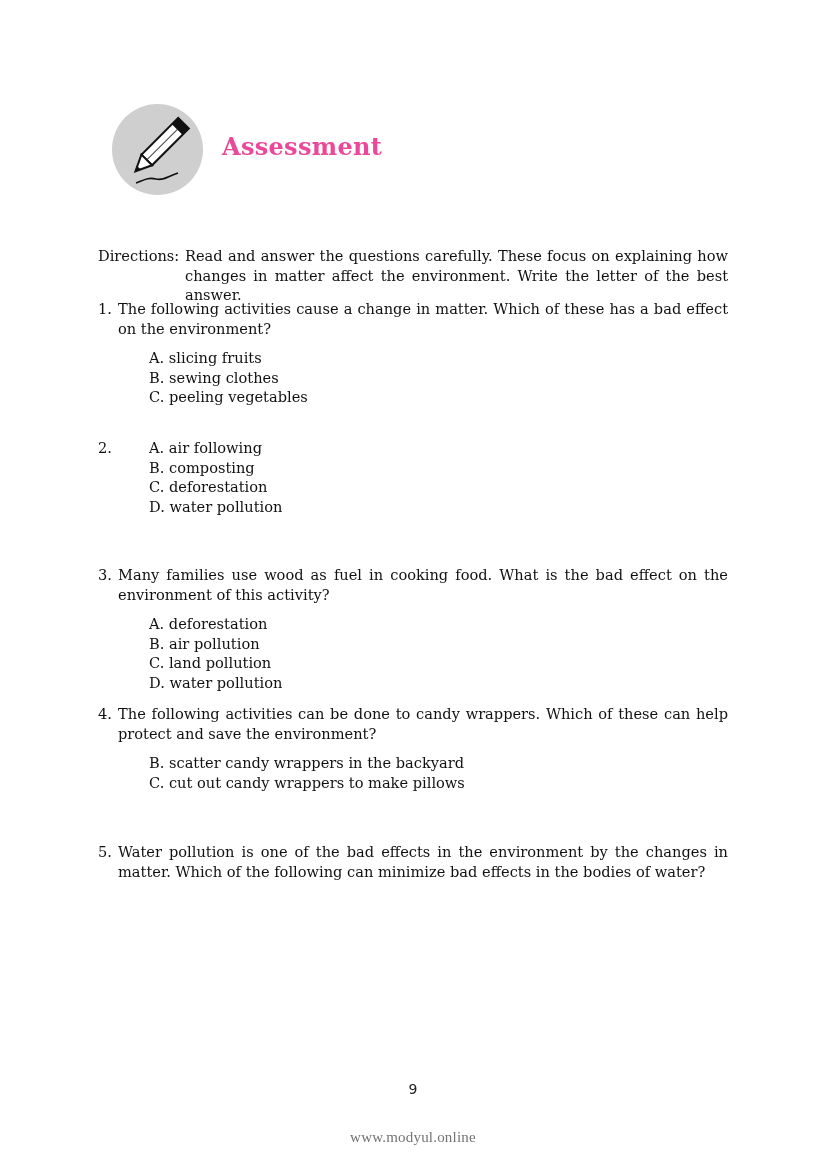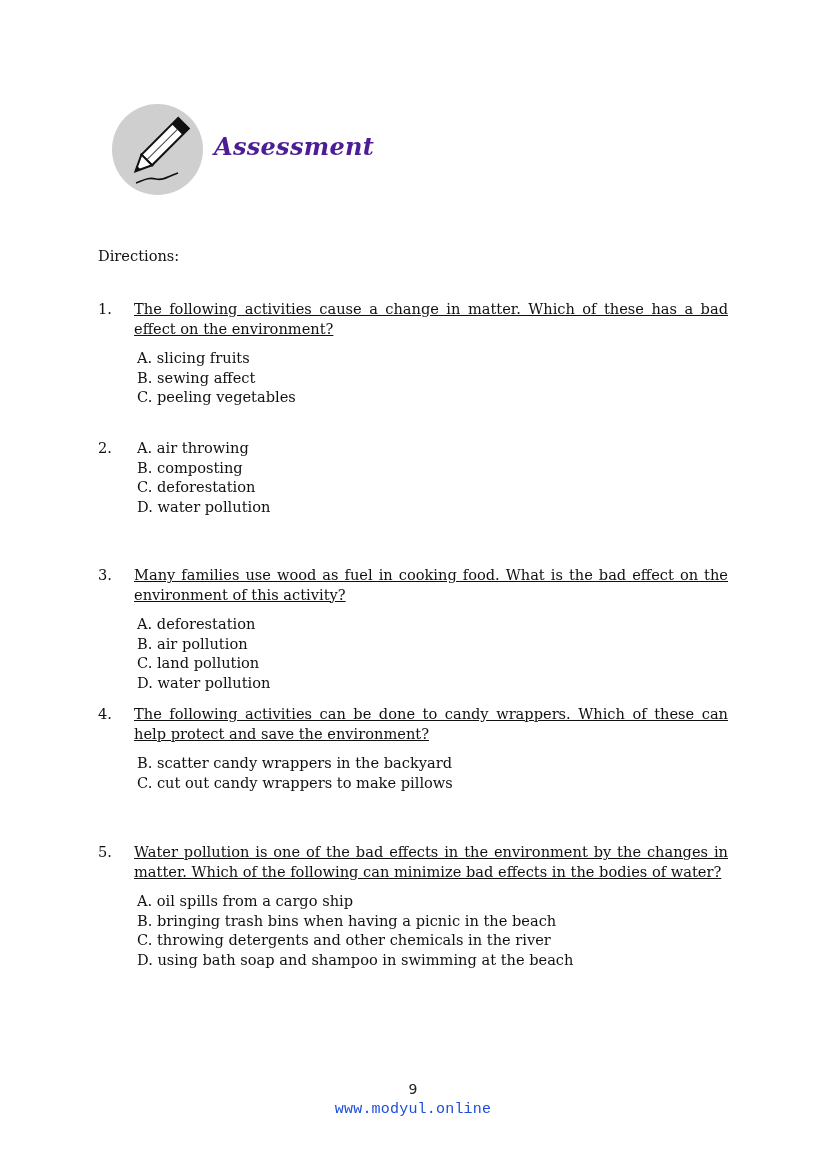--- a/index.html
+++ b/index.html
@@ -4,43 +4,43 @@
   <style>
     html, body { margin: 0; padding: 0; background: #ffffff; }
     body { width: 826px; height: 1169px; position: relative; overflow: hidden;
            font-family: "DejaVu Serif", "Liberation Serif", serif; color: #111; }
     .page { position: absolute; left: 0; top: 0; width: 826px; height: 1169px; }
 
     .header { position: absolute; left: 112px; top: 104px; height: 92px; }
     .icon-circle { position: absolute; left: 0; top: 0; width: 91px; height: 91px;
                    border-radius: 50%; background: #cfcfcf; }
     .icon-circle svg { position: absolute; left: 0; top: 0; }
-    .title { position: absolute; left: 102px; top: 28px; white-space: nowrap;
-             font-family: "DejaVu Serif", serif; font-weight: bold; font-style: italic;
-             font-size: 24px; letter-spacing: 0.3px; color: #4c1d95; }
+    .title { position: absolute; left: 110px; top: 28px; white-space: nowrap;
+             font-family: "DejaVu Serif", serif; font-weight: bold; 
+             font-size: 24px; letter-spacing: 0.3px; color: #ec4899; }
 
     .text { font-size: 14.6px; line-height: 19.5px; }
 
     .directions { position: absolute; left: 98px; top: 246px; width: 630px; }
     .dir-label { position: absolute; left: 0; top: 0; }
     .dir-body { margin-left: 87px; text-align: justify; text-indent: 0; }
 
     .question { position: absolute; left: 98px; width: 630px; }
     .q-num { position: absolute; left: 0; top: 0; }
-    .q-text { margin-left: 36px; text-align: justify; text-decoration: underline; }
-    .options { margin-left: 39px; }
+    .q-text { margin-left: 20px; text-align: justify; }
+    .options { margin-left: 51px; }
     .options.gap { margin-top: 10px; }
     .option { white-space: nowrap; }
 
     .page-number { position: absolute; left: 0; width: 826px; top: 1081px;
                    text-align: center; font-family: "DejaVu Sans", sans-serif;
                    font-size: 14px; color: #222; }
-    .watermark { position: absolute; left: 0; width: 826px; top: 1101px;
-                 text-align: center; font-family: Liberation Mono, monospace;
-                 font-size: 15px; color: #1d4ed8; letter-spacing: 0.2px; }
+    .watermark { position: absolute; left: 0; width: 826px; top: 1129px;
+                 text-align: center; font-family: Liberation Serif, serif;
+                 font-size: 15px; color: #737373; letter-spacing: 0.2px; }
   </style>
 </head>
 <body>
 
 <div class="page">
 
   <div class="header">
     <div class="icon-circle">
       <svg width="91" height="91" viewBox="0 0 91 91">
 
@@ -53,36 +53,37 @@
         </g>
 
         <path d="M24 79 C 32 76, 36 73, 44 75 C 52 77, 56 72, 66 69" fill="none" stroke="#111" stroke-width="1.6"></path>
       </svg>
     </div>
     <div class="title">Assessment</div>
   </div>
 
   <div class="directions text">
     <span class="dir-label">Directions:</span>
+    <div class="dir-body">Read and answer the questions carefully. These focus on explaining how changes in matter affect the environment. Write the letter of the best answer.</div>
   </div>
 
   <div class="question text" style="top:299px;">
     <span class="q-num">1.</span>
     <div class="q-text">The following activities cause a change in matter. Which of these has a bad effect on the environment?</div>
     <div class="options gap">
       <div class="option">A. slicing fruits</div>
-      <div class="option">B. sewing affect</div>
+      <div class="option">B. sewing clothes</div>
       <div class="option">C. peeling vegetables</div>
     </div>
   </div>
 
   <div class="question text" style="top:438px;">
     <span class="q-num">2.</span>
     <div class="options">
-      <div class="option">A. air throwing</div>
+      <div class="option">A. air following</div>
       <div class="option">B. composting</div>
       <div class="option">C. deforestation</div>
       <div class="option">D. water pollution</div>
     </div>
   </div>
 
   <div class="question text" style="top:565px;">
     <span class="q-num">3.</span>
     <div class="q-text">Many families use wood as fuel in cooking food. What is the bad effect on the environment of this activity?</div>
     <div class="options gap">
@@ -98,24 +99,18 @@
     <div class="q-text">The following activities can be done to candy wrappers. Which of these can help protect and save the environment?</div>
     <div class="options gap">
       <div class="option">B. scatter candy wrappers in the backyard</div>
       <div class="option">C. cut out candy wrappers to make pillows</div>
     </div>
   </div>
 
   <div class="question text" style="top:842px;">
     <span class="q-num">5.</span>
     <div class="q-text">Water pollution is one of the bad effects in the environment by the changes in matter. Which of the following can minimize bad effects in the bodies of water?</div>
-    <div class="options gap">
-      <div class="option">A. oil spills from a cargo ship</div>
-      <div class="option">B. bringing trash bins when having a picnic in the beach</div>
-      <div class="option">C. throwing detergents and other chemicals in the river</div>
-      <div class="option">D. using bath soap and shampoo in swimming at the beach</div>
-    </div>
   </div>
 
   <div class="page-number">9</div>
   <div class="watermark">www.modyul.online</div>
 
 </div>
 
 </body></html>

